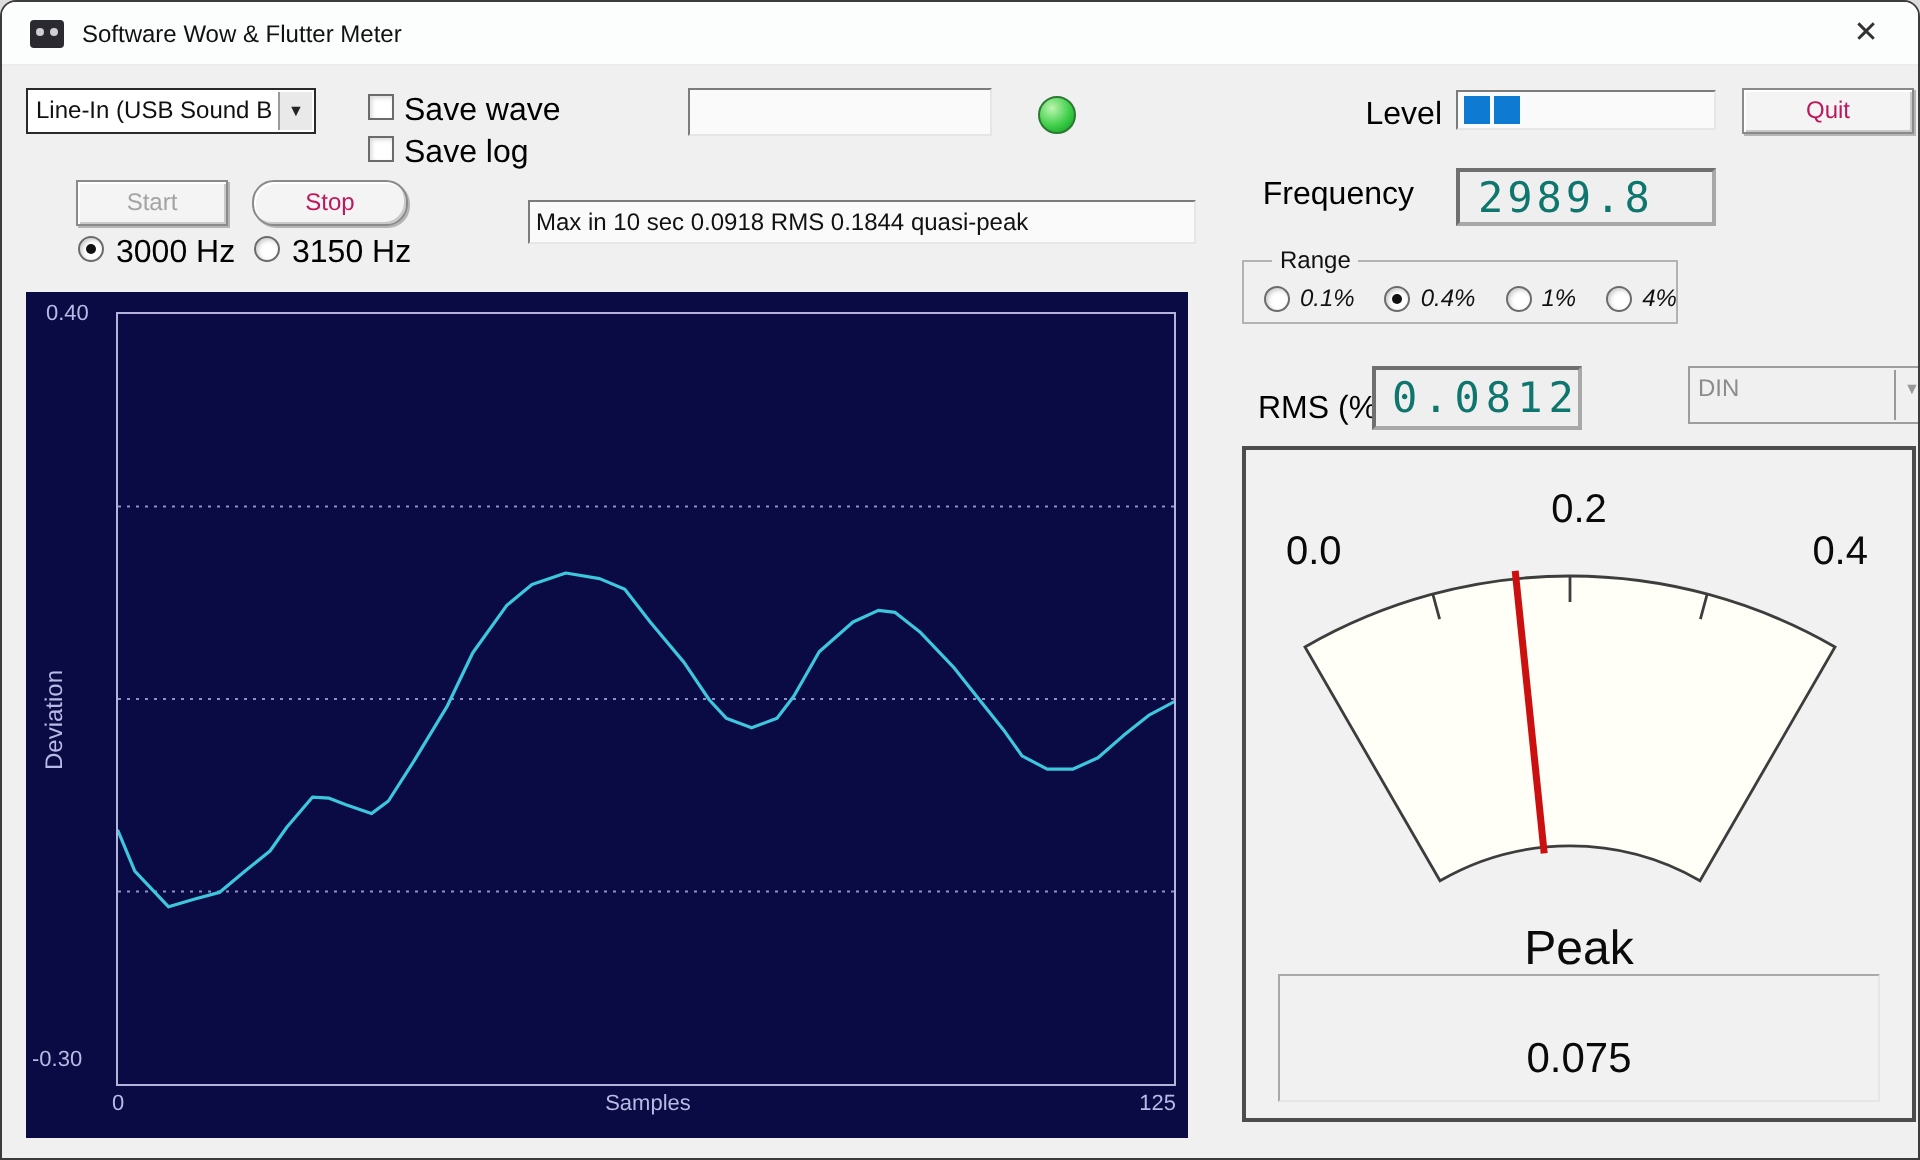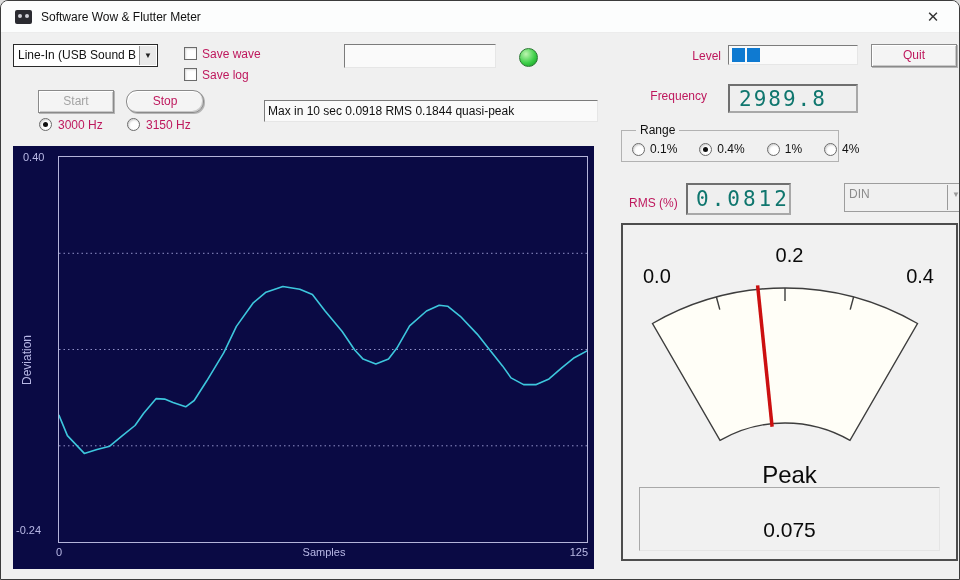--- a/index.html
+++ b/index.html
@@ -18,21 +18,21 @@
     background:#2a2a30; border-radius:2px; }
   .app-icon::before, .app-icon::after {
     content:""; position:absolute; top:4px; width:4px; height:4px;
     background:#cfcfd6; border-radius:50%;
   }
   .app-icon::before { left:3px; } .app-icon::after { right:3px; }
   .title-text { position:absolute; left:40px; top:9px; font-size:12px; color:#111; }
   .close-btn { position:absolute; right:12px; top:5px; width:28px; height:22px;
     text-align:center; font-size:15px; line-height:22px; color:#333; cursor:pointer; }
 
-  .label12 { position:absolute; font-size:12px; color:#be185d; white-space:nowrap; }
+  .label12 { position:absolute; font-size:16px; color:#000000; white-space:nowrap; }
 
   
   .btn {
     position:absolute; font-size:12px; color:#be185d; text-align:center;
     background:#f4f4f4; border:1px solid #8a8a8a;
     box-shadow:inset 1px 1px 0 #ffffff, inset -1px -1px 0 #c9c9c9, 1px 1px 0 #b5b5b5;
     line-height:21px; cursor:pointer;
   }
   .btn.disabled { color:#a3a3a3; }
   .sunken {
@@ -69,21 +69,21 @@
   .led { position:absolute; left:518px; top:47px; width:19px; height:19px; border-radius:50%;
     background:radial-gradient(circle at 35% 30%, #bdf5b0, #3ecf49 55%, #129a22 95%);
     border:1px solid #2b7a33; }
 
   .level-bar { position:absolute; left:727px; top:44px; width:130px; height:20px; }
   .level-bar .seg { position:absolute; top:2px; width:13px; height:14px; }
 
   .groupbox { position:absolute; border:1px solid #b2b2b2; }
   .groupbox .legend { position:absolute; left:14px; top:-8px; background:#f0f0f0;
     padding:0 4px; font-size:12px; color:#111; }
-  .range-row { position:absolute; left:10px; top:11px; display:flex; gap:22px; align-items:center; }
+  .range-row { position:absolute; left:10px; top:11px; display:flex; gap:15px; align-items:center;font-style:italic; }
   .range-item { position:relative; display:flex; gap:5px; align-items:center; font-size:12px; color:#111; }
   .range-item .radio { position:relative; flex:0 0 13px; }
 
   
   .chart-panel { position:absolute; left:12px; top:145px; width:581px; height:423px; }
   .plot-frame { position:absolute; left:45px; top:10px; width:530px; height:387px;
     border:1px solid #b4b4da; }
   .axis-label { position:absolute; font-size:11px; white-space:nowrap; }
   .deviation-label { position:absolute; left:-31px; top:207px; width:90px; text-align:center;
     font-size:12px; transform:rotate(-90deg); }
@@ -189,21 +189,21 @@
           <line x1="162.0" y1="63.0" x2="162.0" y2="76.0" stroke="#3d3d3d" stroke-width="1.4"></line>
           <line x1="230.6" y1="72.0" x2="227.2" y2="84.6" stroke="#3d3d3d" stroke-width="1.4"></line>
           <line x1="134.6" y1="60.4" x2="149.1" y2="201.7" stroke="#cc1010" stroke-width="3.5"></line>
         </svg></div>
     <div class="peak-label">Peak</div>
     <div class="peak-box">0.075</div>
   </div>
 
   <div class="chart-panel" id="chart-panel" style="background: rgb(10, 10, 68);">
     <div class="axis-label" style="left: 10px; top: 5px; color: rgb(185, 185, 230);">0.40</div>
-    <div class="axis-label" style="left: 3px; top: 378px; color: rgb(185, 185, 230);">-0.24</div>
+    <div class="axis-label" style="left: 3px; top: 378px; color: rgb(185, 185, 230);">-0.30</div>
     <div class="deviation-label" style="color: rgb(185, 185, 230);">Deviation</div>
     <div class="plot-frame">
       <div id="wave-svg" style="position:absolute;inset:0;"><svg width="528" height="385" viewBox="0 0 528 385">
             <line x1="0" y1="96.3" x2="528" y2="96.3" stroke="#9090c8" stroke-width="1" stroke-dasharray="1.5 3"></line>
             <line x1="0" y1="192.5" x2="528" y2="192.5" stroke="#9090c8" stroke-width="1" stroke-dasharray="1.5 3"></line>
             <line x1="0" y1="288.8" x2="528" y2="288.8" stroke="#9090c8" stroke-width="1" stroke-dasharray="1.5 3"></line>
             <polyline points="0.0,258.4 8.4,278.6 25.3,296.4 38.0,292.6 50.7,289.2 63.4,278.6 76.0,268.5 84.5,256.5 97.2,241.6 105.6,242.1 114.0,245.4 126.7,249.8 135.2,243.5 147.8,223.8 164.7,195.9 177.4,169.4 194.3,145.8 207.0,135.2 223.9,129.5 240.8,132.3 253.4,137.6 266.1,154.0 283.0,174.2 295.7,193.0 304.1,202.1 316.8,206.9 329.5,202.1 337.9,191.1 350.6,168.9 367.5,154.0 380.2,148.2 388.6,149.2 401.3,159.3 418.2,177.1 430.8,193.0 443.5,208.9 452.0,220.9 464.6,227.6 477.3,227.6 490.0,221.9 502.7,210.8 515.3,200.7 528.0,193.9" fill="none" stroke="#3dc7dd" stroke-width="1.6" stroke-linejoin="round" stroke-linecap="round"></polyline>
           </svg></div>
     </div>
     <div class="xaxis-row" style="color: rgb(185, 185, 230);">

